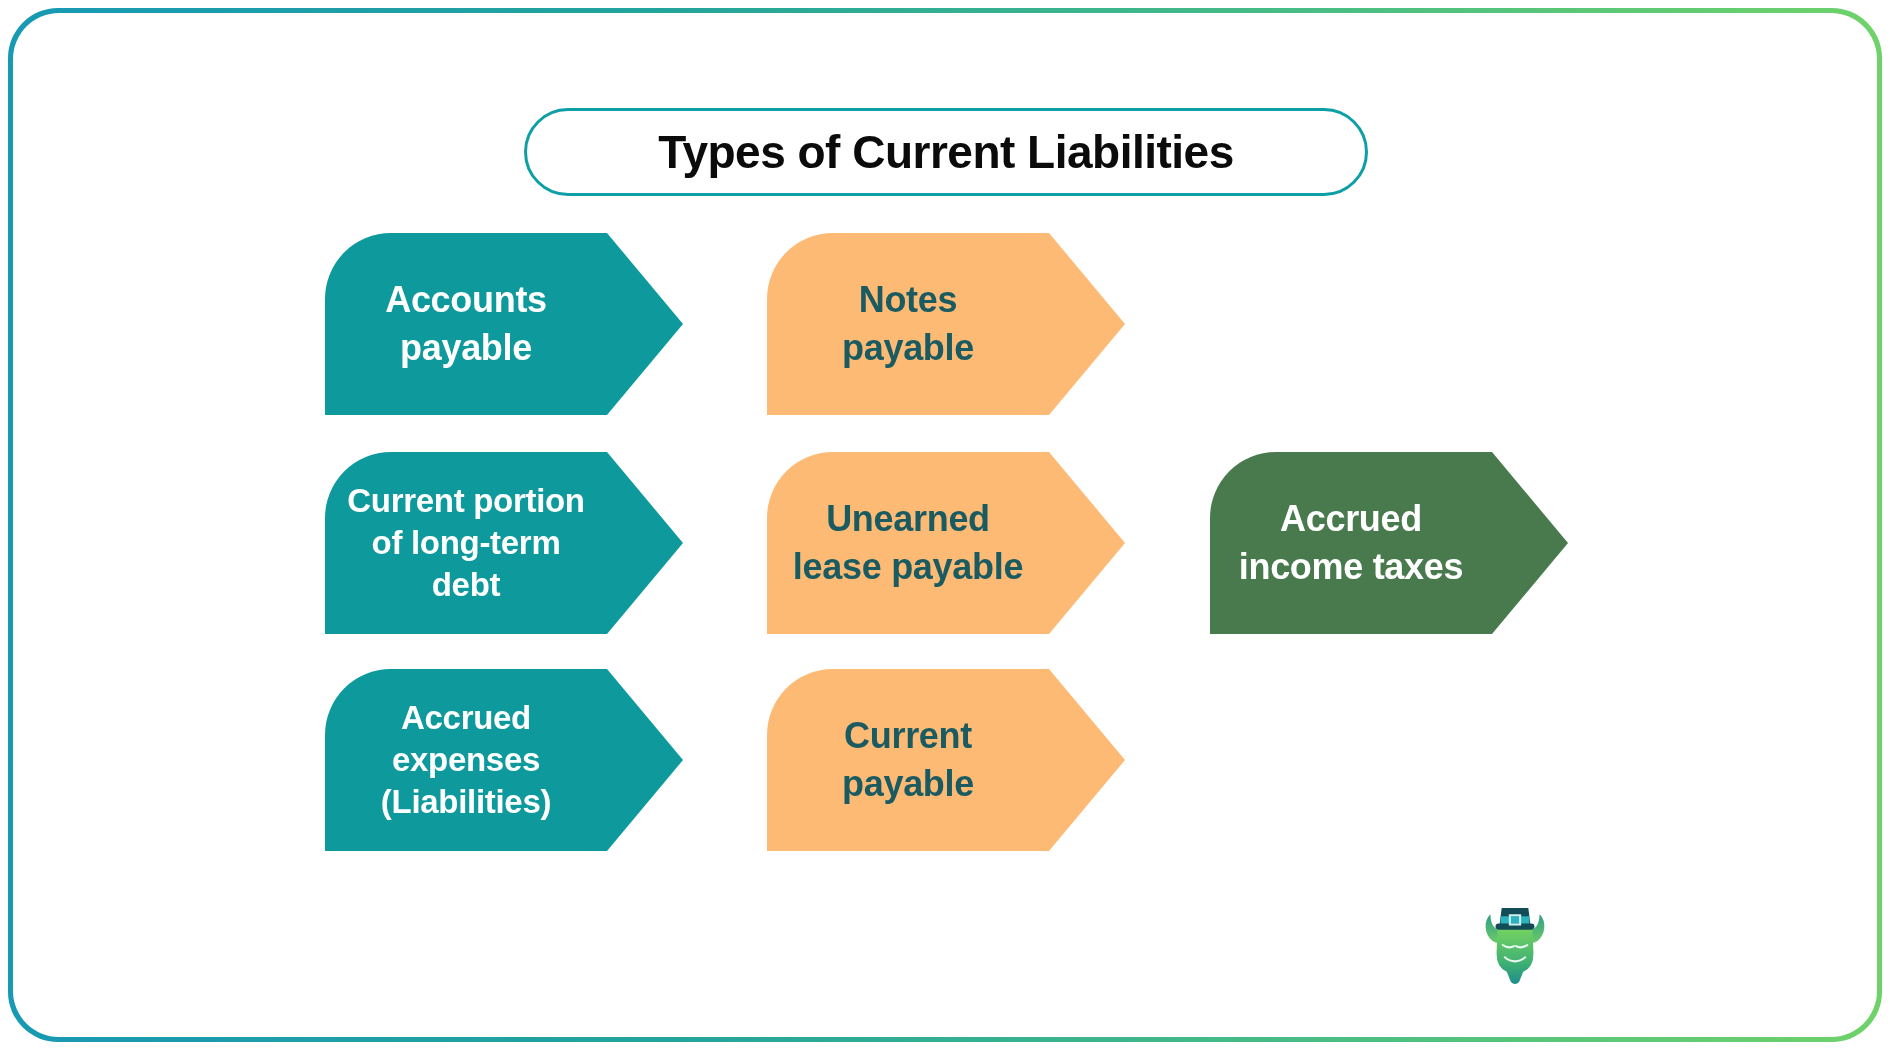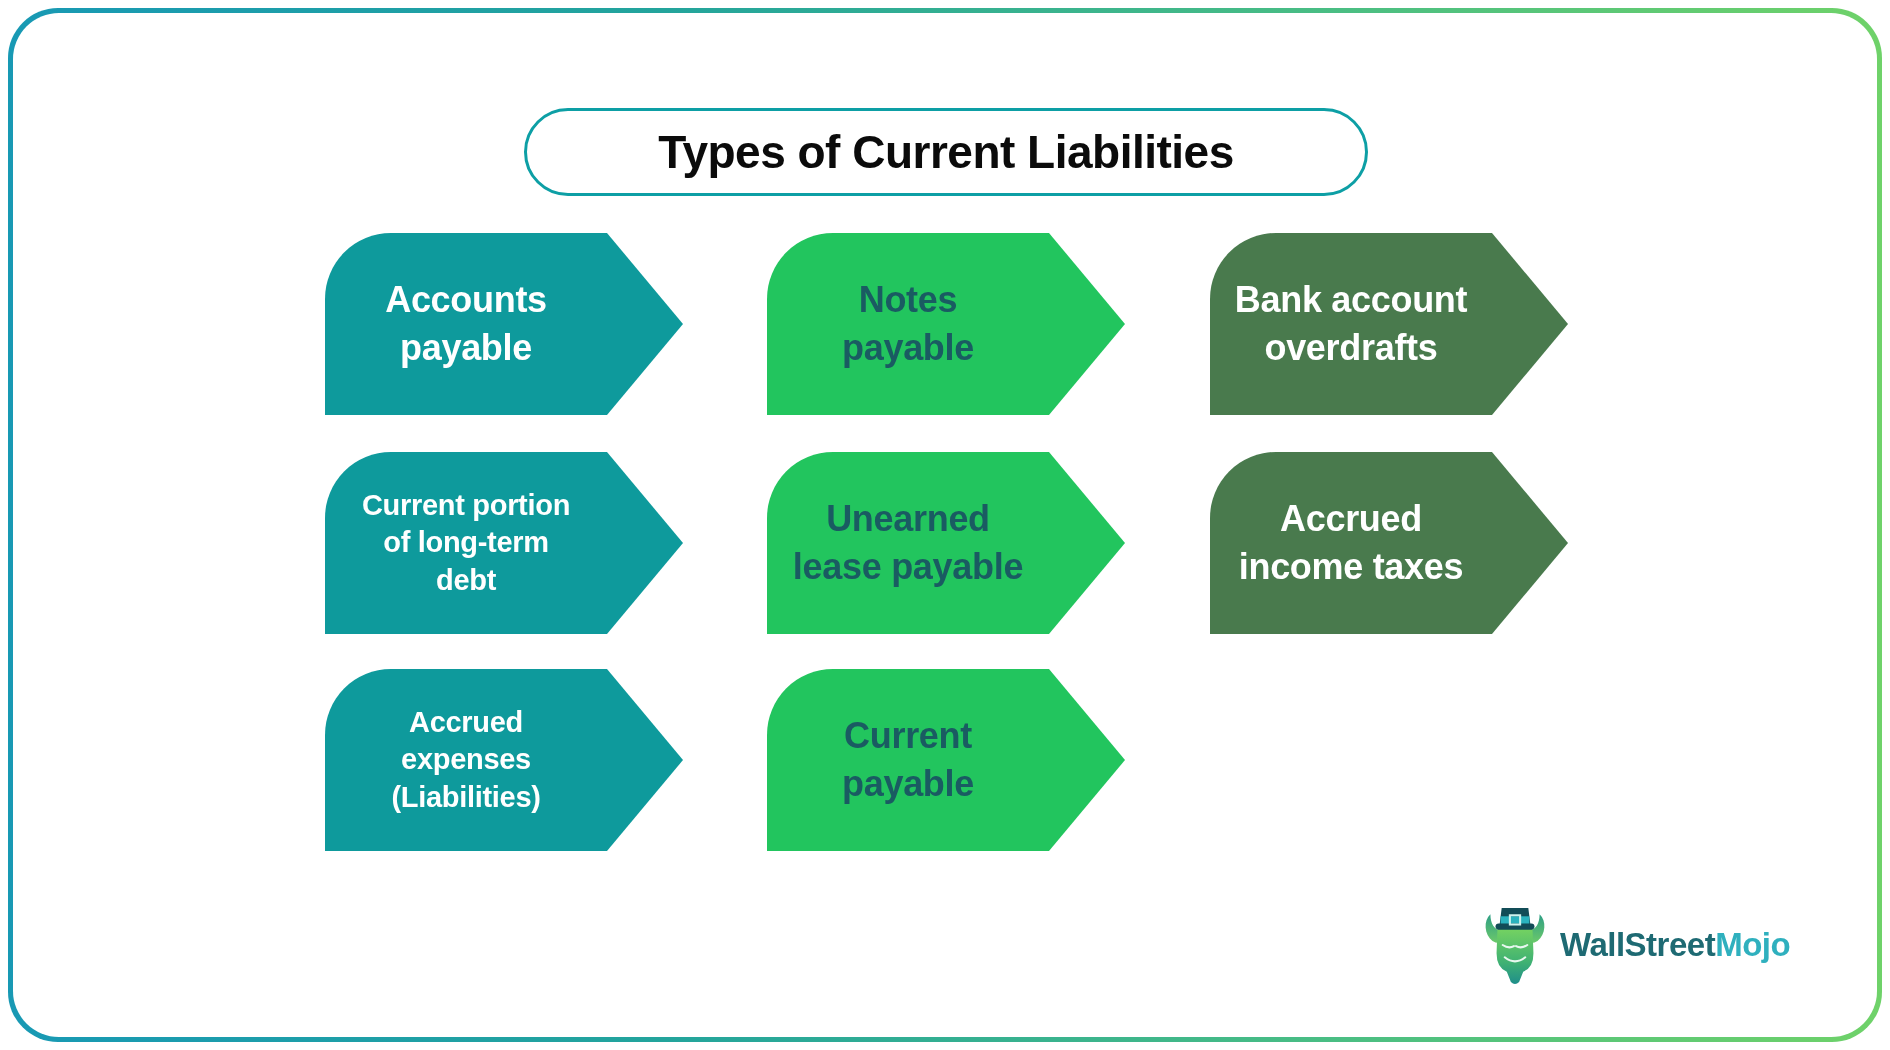--- a/index.html
+++ b/index.html
@@ -35,24 +35,24 @@
   .arrow{
     position:absolute;width:358px;height:182px;
     clip-path:path('M 66 0 H 282 L 358 91 L 282 182 H 0 V 66 A 66 66 0 0 1 66 0 Z');
     display:flex;align-items:center;justify-content:center;
     padding-right:76px;box-sizing:border-box;
   }
   .arrow-text{
     font-size:36px;font-weight:700;line-height:1.32;
     text-align:center;white-space:pre-line;letter-spacing:-0.3px;
   }
-  .lines3 .arrow-text{font-size:29px;line-height:1.28;}
+  .lines3 .arrow-text{font-size:33px;line-height:1.28;}
   .fill-teal{background:#0E9A9C;}
   .fill-teal .arrow-text{color:#ffffff;}
-  .fill-sage{background:#22c55e;}
+  .fill-sage{background:#fdba74;}
   .fill-sage .arrow-text{color:#1A5B62;}
   .fill-green{background:#497A4D;}
   .fill-green .arrow-text{color:#ffffff;}
   .colA{left:325px;} .colB{left:767px;} .colC{left:1210px;}
   .row1{top:233px;} .row2{top:452px;} .row3{top:669px;}
   
   .logo{
     position:absolute;left:1482px;top:903px;height:84px;
     display:flex;align-items:center;gap:12px;
   }
@@ -73,24 +73,20 @@
     <span>Types of Current Liabilities</span>
   </div>
 
   <div class="arrow fill-teal colA row1">
     <span class="arrow-text">Accounts
 payable</span>
   </div>
   <div class="arrow fill-sage colB row1">
     <span class="arrow-text">Notes
 payable</span>
-  </div>
-  <div class="arrow fill-green colC row1">
-    <span class="arrow-text">Bank account
-overdrafts</span>
   </div>
 
   <div class="arrow fill-teal colA row2 lines3">
     <span class="arrow-text">Current portion
 of long-term
 debt</span>
   </div>
   <div class="arrow fill-sage colB row2">
     <span class="arrow-text">Unearned
 lease payable</span>
@@ -127,18 +123,15 @@
       <path d="M54,36 C62,30 63,16 56,10 C56,20 52,24 46,27 L50,38 Z" fill="url(#hn)"></path>
       <path d="M15,22 Q32,15 49,22 L50,48 Q50,62 40,66 L36,76 Q32,80 28,76 L24,66 Q14,62 14,48 Z" fill="url(#hd)"></path>
       <path d="M19,4 L45,4 L47,20 L17,20 Z" fill="#124C57"></path>
       <rect x="13" y="19" width="38" height="6" rx="3" fill="#124C57"></rect>
       <rect x="18" y="12" width="28" height="7" fill="#2AB3BE"></rect>
       <rect x="27" y="11" width="10" height="9" fill="none" stroke="#CFF3EE" stroke-width="2"></rect>
       <path d="M20,40 Q26,44 31,41" stroke="#E8F7EF" stroke-width="2" fill="none" stroke-linecap="round"></path>
       <path d="M44,40 Q38,44 33,41" stroke="#E8F7EF" stroke-width="2" fill="none" stroke-linecap="round"></path>
       <path d="M22,52 Q32,60 42,52" stroke="#E8F7EF" stroke-width="2" fill="none" stroke-linecap="round"></path>
     </svg>
-    <div class="logo-text">
-      <span class="ws">WallStreet</span><span class="mojo">Mojo</span>
-    </div>
   </div>
 
 </div>
 
 </body></html>

